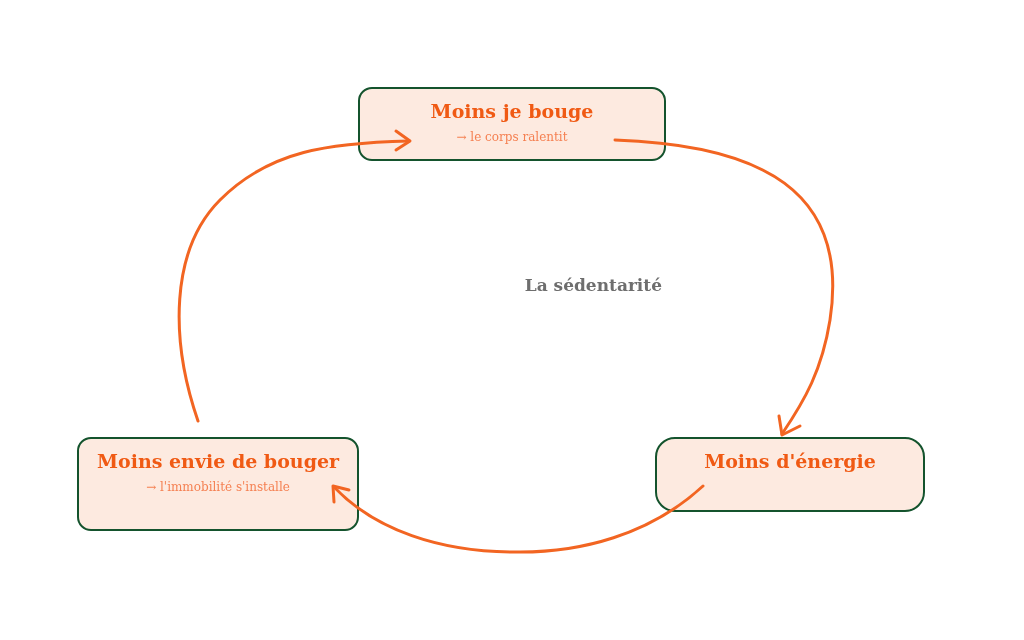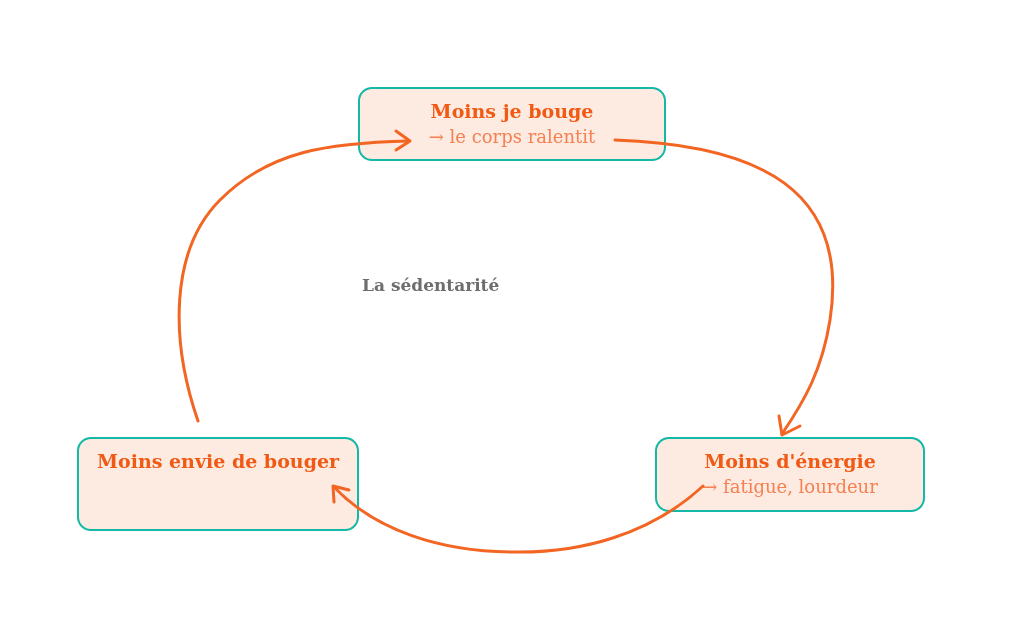--- a/index.html
+++ b/index.html
@@ -2,73 +2,73 @@
 <html><head>
   <meta charset="utf-8">
   <style>
     html, body { margin: 0; padding: 0; background: #ffffff; }
     body { width: 1024px; height: 640px; position: relative; overflow: hidden; font-family: "DejaVu Serif", serif; }
     svg.arrows { position: absolute; left: 0; top: 0; width: 1024px; height: 640px; z-index: 2; pointer-events: none; }
     .node {
       position: absolute;
       box-sizing: border-box;
       background: #fdeae0;
-      border: 2px solid #14b8a6;
+      border: 2px solid #14532d;
       border-radius: 14px;
       text-align: center;
       z-index: 1;
     }
     .node .title {
       display: block;
       font-family: "DejaVu Serif", serif;
       font-weight: bold;
       font-size: 19px;
       color: #f05a14;
       margin-top: 10px;
       line-height: 24px;
     }
     .node .sub {
       display: block;
       font-family: "DejaVu Serif", serif;
-      font-size: 18px;
+      font-size: 12px;
       color: #f58052;
       margin-top: 5px;
       line-height: 18px;
     }
     #node-top { left: 358px; top: 87px; width: 308px; height: 74px; }
-    #node-right { left: 655px; top: 437px; width: 270px; height: 75px; }
+    #node-right { left: 655px; top: 437px; width: 270px; height: 75px; border-radius: 20px; }
     #node-left { left: 77px; top: 437px; width: 282px; height: 94px; }
     .center-label {
       position: absolute;
       left: 362px; top: 272px; width: 300px;
-      text-align: left;
+      text-align: right;
       font-family: "DejaVu Serif", serif;
       font-weight: bold;
       font-size: 17px;
       line-height: 27px;
       color: #6e6e6e;
       z-index: 1;
     }
     .center-label span { display: block; }
   </style>
 </head>
 <body>
 
 <div class="node" id="node-top">
   <span class="title">Moins je bouge</span>
   <span class="sub">→ le corps ralentit</span>
 </div>
 
 <div class="node" id="node-right">
   <span class="title">Moins d'énergie</span>
-  <span class="sub">→ fatigue, lourdeur</span>
 </div>
 
 <div class="node" id="node-left">
   <span class="title">Moins envie de bouger</span>
+  <span class="sub">→ l'immobilité s'installe</span>
 </div>
 
 <div class="center-label">
   <span>La sédentarité</span>
 </div>
 
 <svg class="arrows" viewBox="0 0 1024 640" xmlns="http://www.w3.org/2000/svg">
   <g fill="none" stroke="#f26522" stroke-width="3" stroke-linecap="round" stroke-linejoin="round">
 
     <g>

